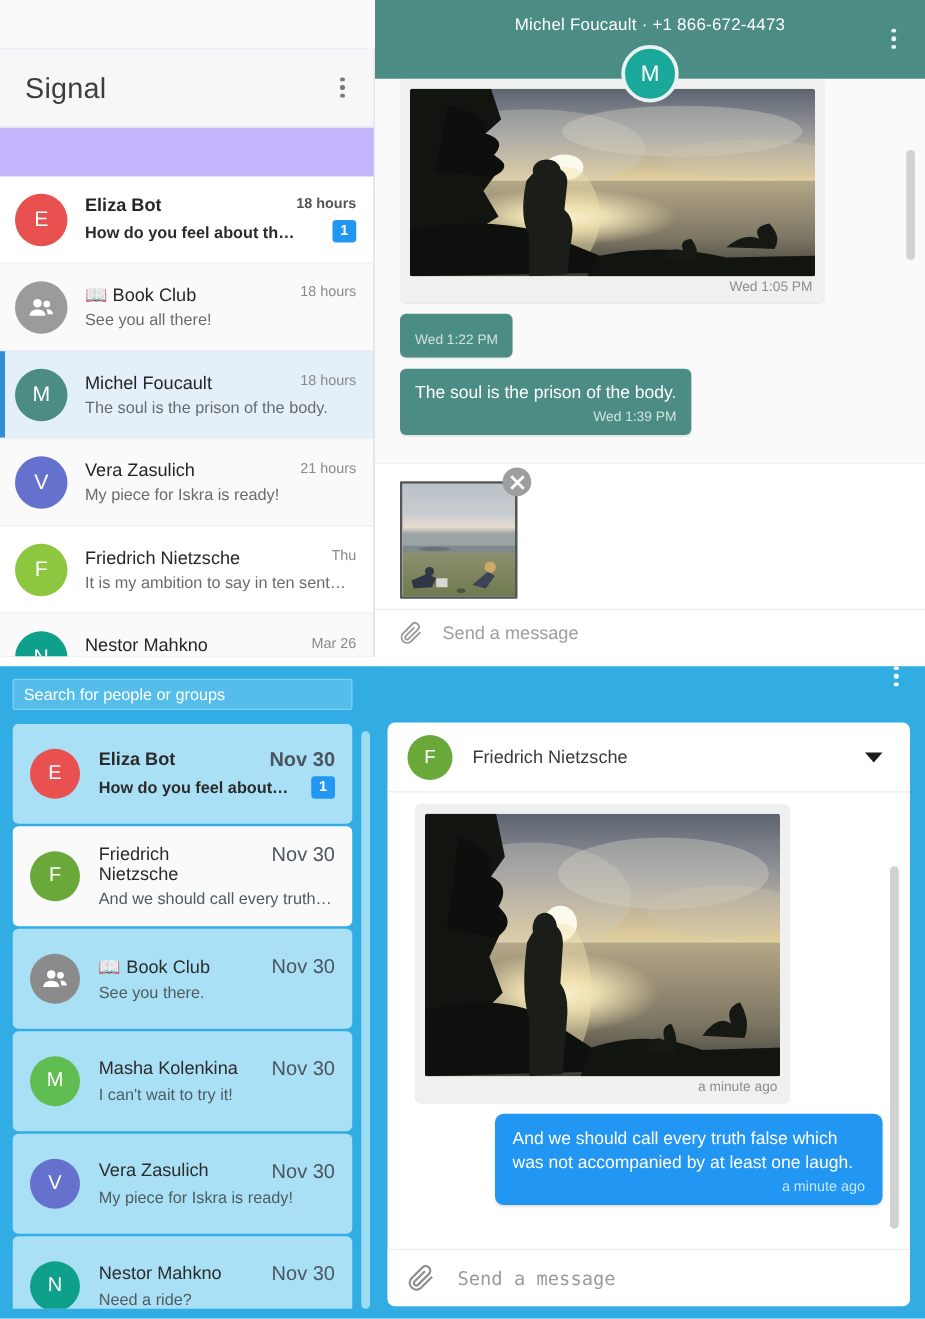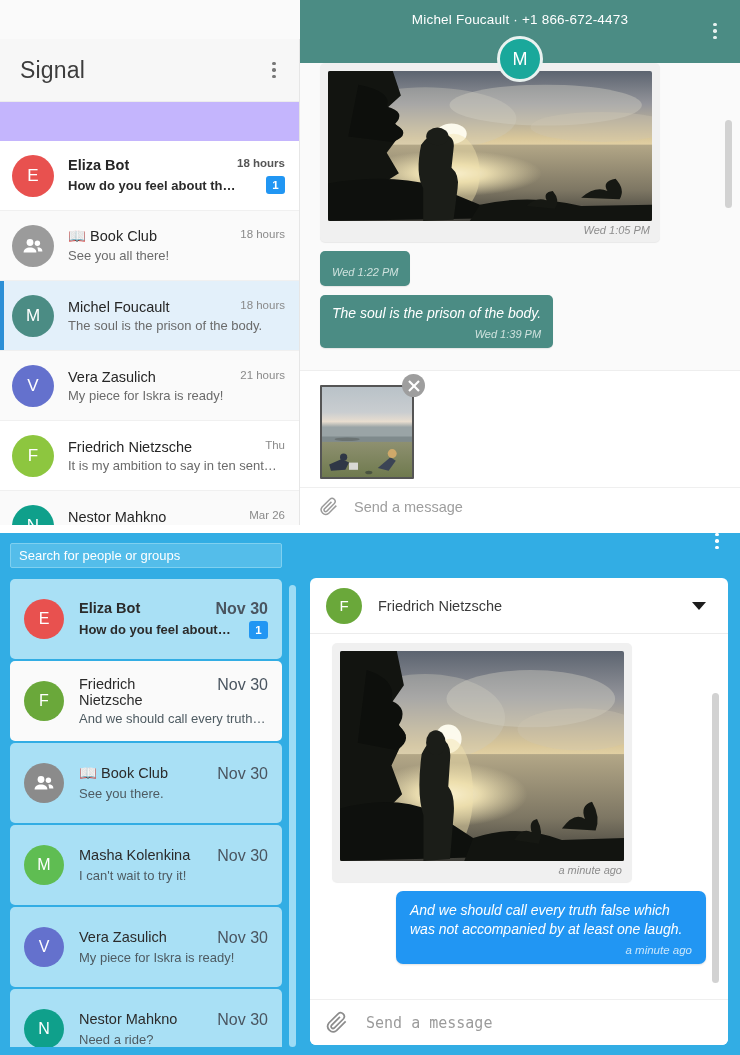--- a/index.html
+++ b/index.html
@@ -80,21 +80,21 @@
     display: flex; align-items: flex-start; justify-content: center; padding-top: 12px;
   }
   .top-pane-title { color: #ffffff; font-size: 13.5px; letter-spacing: .2px; }
   .header-av {
     position: absolute; left: 50%; top: 36px; transform: translateX(-50%);
     width: 46px; height: 46px; border-radius: 50%; background: #1aa89b;
     border: 3px solid #e9f2f0; display: flex; align-items: center; justify-content: center;
     color: #fff; font-size: 18px; z-index: 5;
   }
   .top-msgs { position: absolute; left: 0; right: 0; top: 63px; bottom: 155px; overflow: hidden; }
-  .msg-row { display: flex; padding: 0 20px; margin-bottom: 9px; font-style: italic; }
+  .msg-row { display: flex; padding: 0 20px; margin-bottom: 9px; }
   .msg-row.out { justify-content: flex-start; }
   .bubble-img {
     background: #f0f0f0; border-radius: 5px; padding: 8px 8px 4px 8px; max-width: 330px;
     box-shadow: 0 1px 1px rgba(0,0,0,.07);
   }
   .photo { display: block; border-radius: 2px; }
   .bubble-ts { font-size: 11px; color: #8d8d8d; text-align: right; padding: 3px 2px 2px; }
   .bubble {
     background: #4b8c84; color: #fff; border-radius: 5px; padding: 9px 12px 6px 12px;
     max-width: 345px; font-size: 14px; line-height: 1.32;

